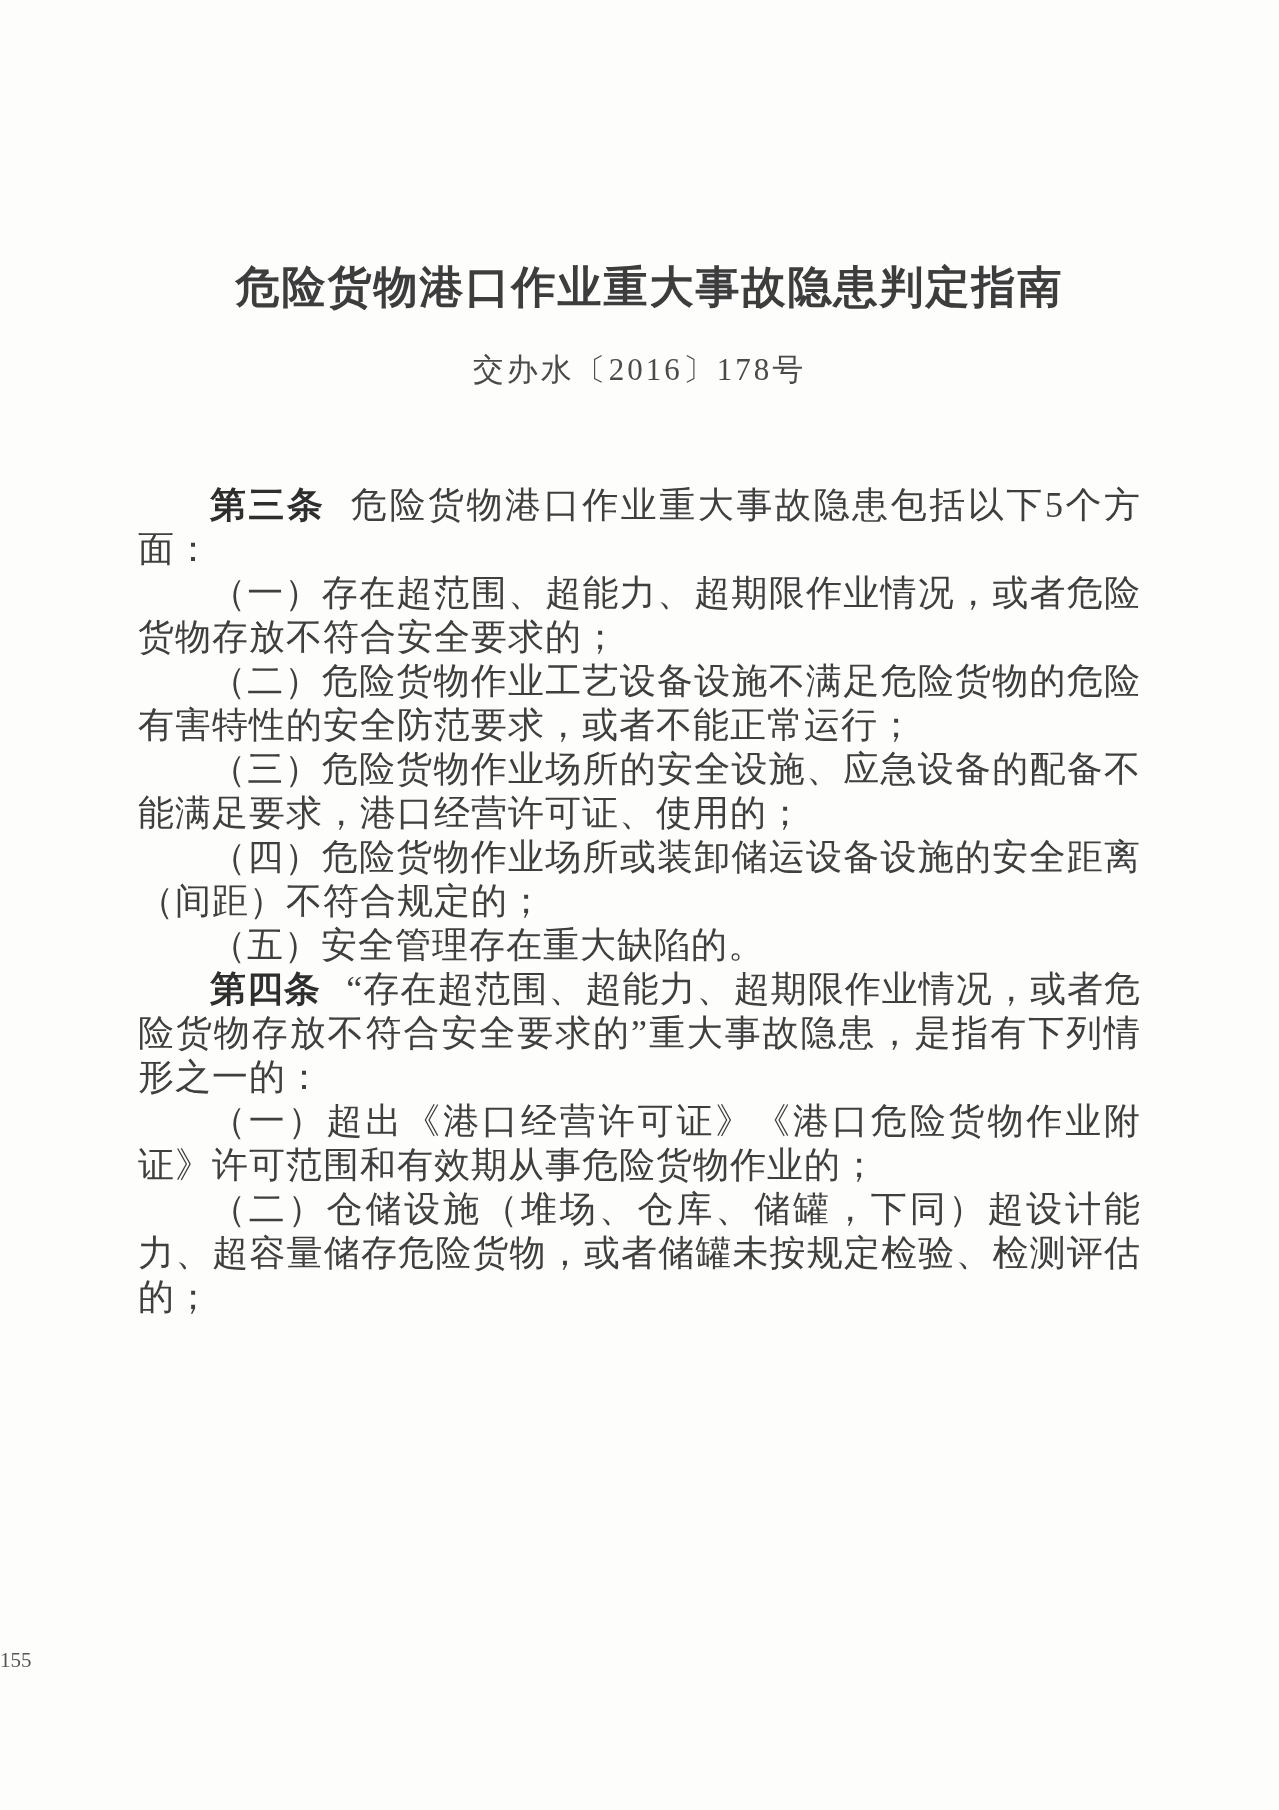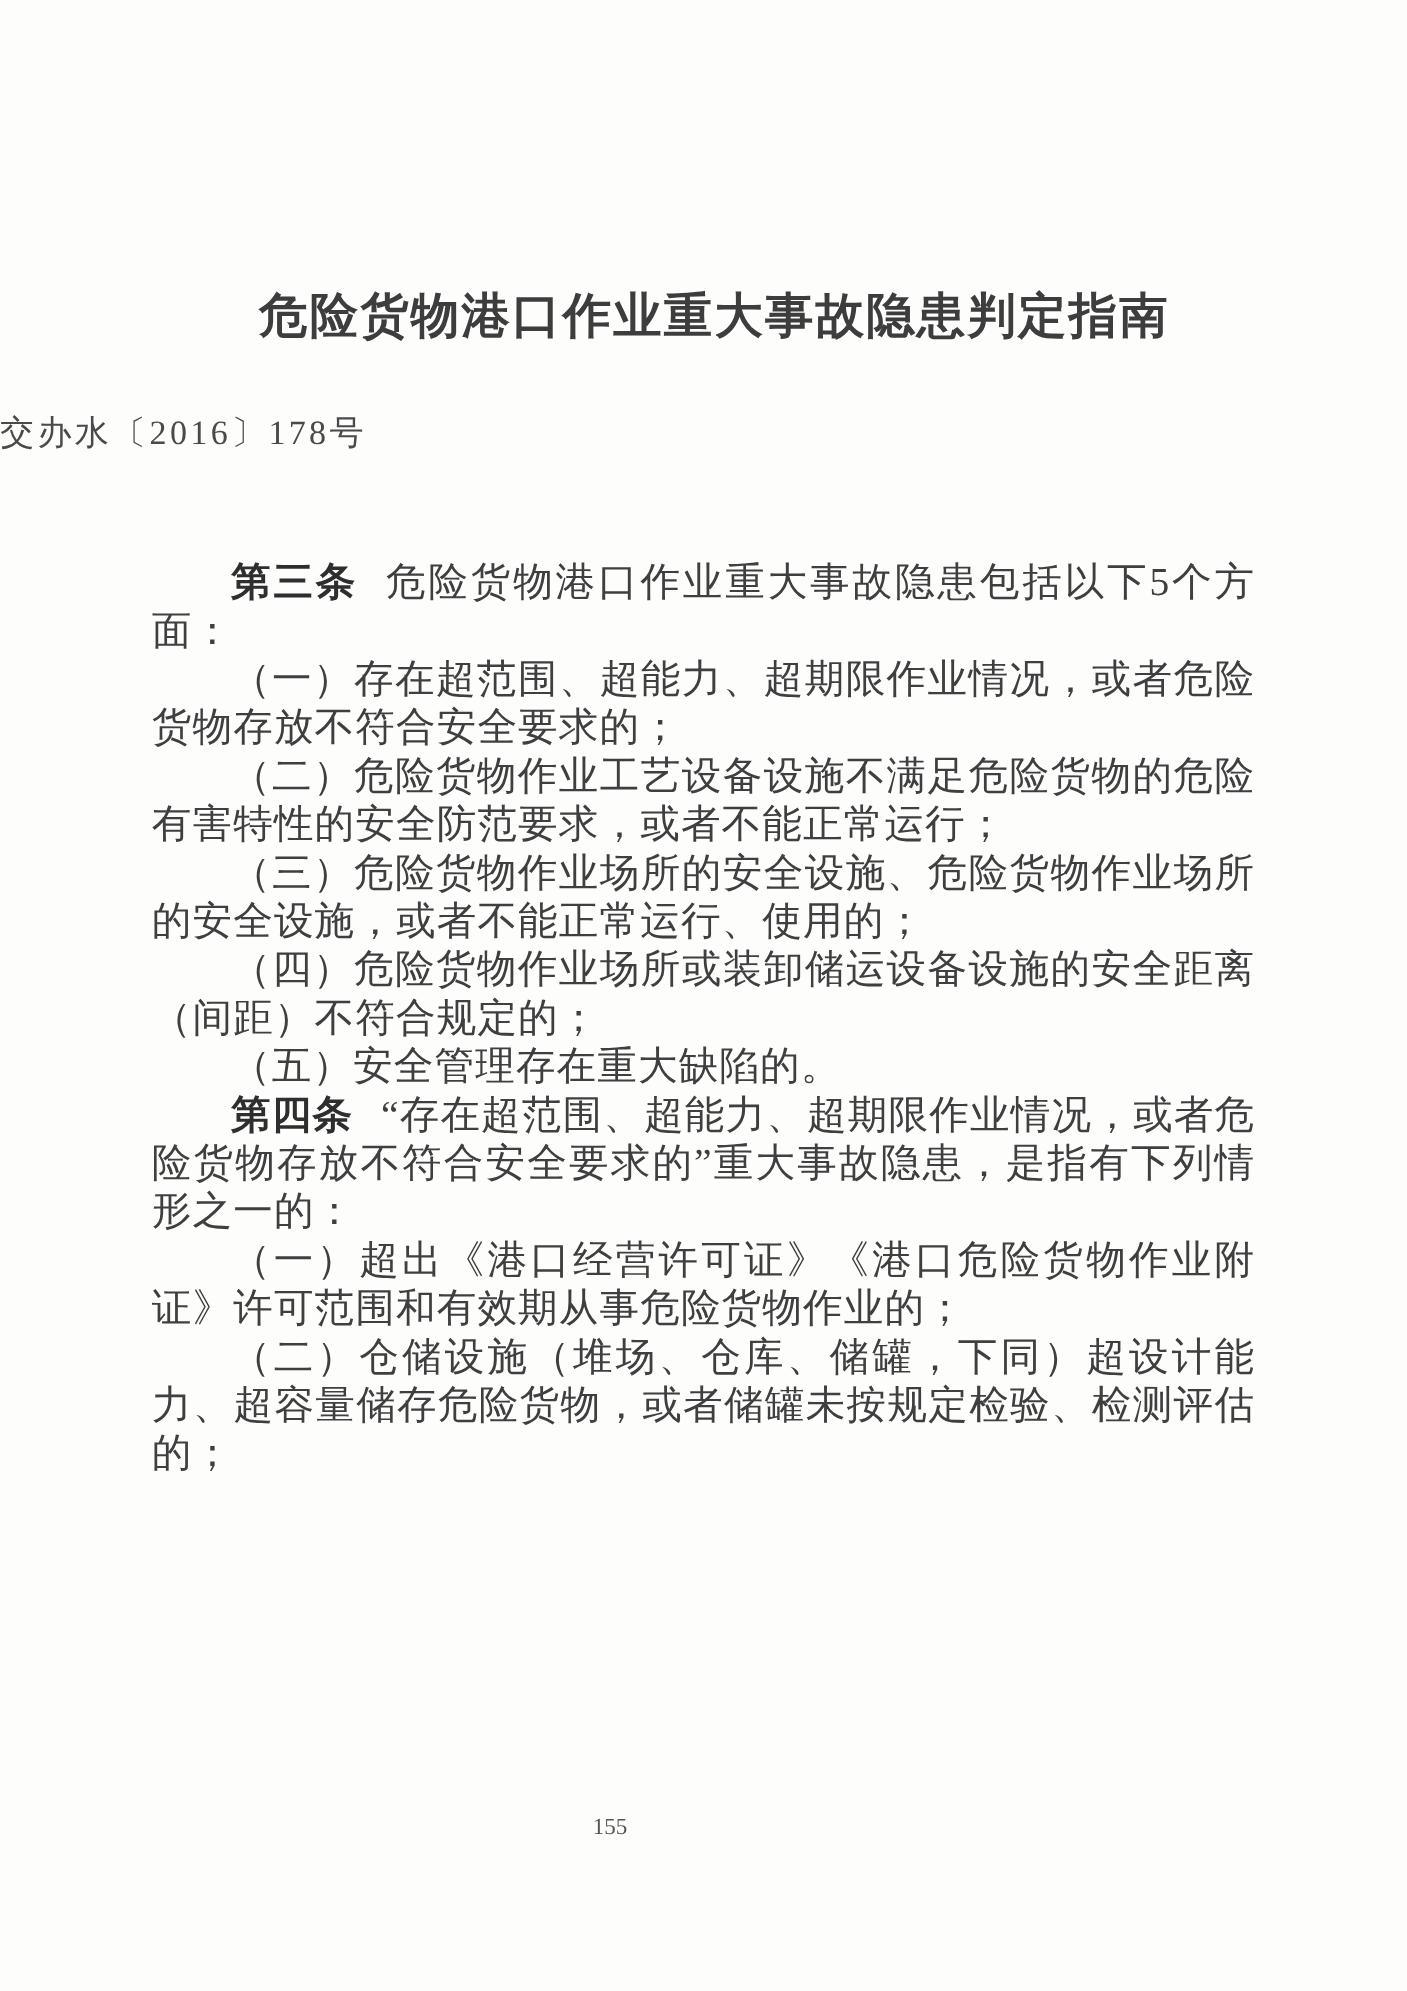--- a/index.html
+++ b/index.html
@@ -22,22 +22,22 @@
     padding-top: 258px;
     text-align: center;
     font-family: "Liberation Sans", "DejaVu Sans", sans-serif;
     font-size: 44px;
     font-weight: bold;
     letter-spacing: 2px;
     color: #3d3d3d;
     padding-left: 20px;
   }
   .doc-number {
-    margin-top: 56px;
-    text-align: left;
+    margin-top: 32px;
+    text-align: center;
     font-size: 31px;
     letter-spacing: 3px;
     color: #4a4a4a;
   }
   .body-text {
     margin: 92px 138px 0 138px;
     width: 1003px;
   }
   .para {
     margin: 0;
@@ -52,21 +52,21 @@
     font-family: "Liberation Sans", "DejaVu Sans", sans-serif;
     font-weight: bold;
     color: #2e2e2e;
     margin-right: 0.7em;
   }
   .page-number {
     position: absolute;
     left: 0;
     right: 170px;
     top: 1648px;
-    text-align: center;
+    text-align: left;
     font-size: 21px;
     color: #555;
     font-family: "Liberation Serif", "DejaVu Serif", serif;
   }
 </style>
 </head>
 <body>
 
 <div class="page">
 
@@ -75,21 +75,21 @@
   <div class="doc-number">交办水〔2016〕178号</div>
 
   <div class="body-text">
 
     <p class="para"><span class="article-label">第三条</span><span>危险货物港口作业重大事故隐患包括以下5个方面：</span></p>
 
     <p class="para"><span>（一）存在超范围、超能力、超期限作业情况，或者危险货物存放不符合安全要求的；</span></p>
 
     <p class="para"><span>（二）危险货物作业工艺设备设施不满足危险货物的危险有害特性的安全防范要求，或者不能正常运行；</span></p>
 
-    <p class="para"><span>（三）危险货物作业场所的安全设施、危险货物作业场所的安全设施，或者不能正常运行、使用的；</span></p>
+    <p class="para"><span>（三）危险货物作业场所的安全设施、应急设备的配备不能满足要求，港口经营许可证、使用的；</span></p>
 
     <p class="para"><span>（四）危险货物作业场所或装卸储运设备设施的安全距离（间距）不符合规定的；</span></p>
 
     <p class="para"><span>（五）安全管理存在重大缺陷的。</span></p>
 
     <p class="para"><span class="article-label">第四条</span><span>“存在超范围、超能力、超期限作业情况，或者危险货物存放不符合安全要求的”重大事故隐患，是指有下列情形之一的：</span></p>
 
     <p class="para"><span>（一）超出《港口经营许可证》《港口危险货物作业附证》许可范围和有效期从事危险货物作业的；</span></p>
 
     <p class="para"><span>（二）仓储设施（堆场、仓库、储罐，下同）超设计能力、超容量储存危险货物，或者储罐未按规定检验、检测评估的；</span></p>

